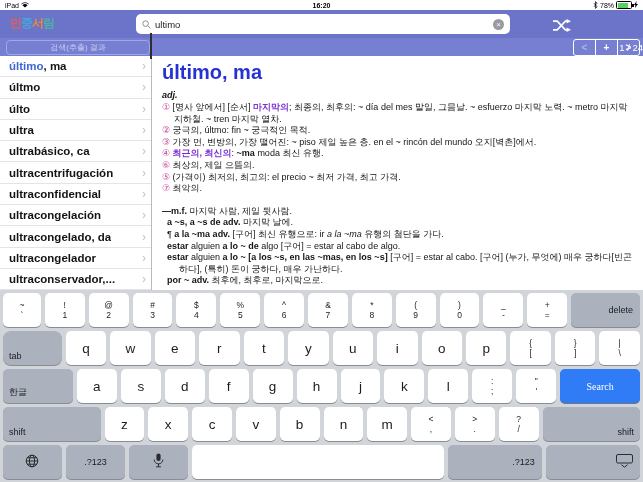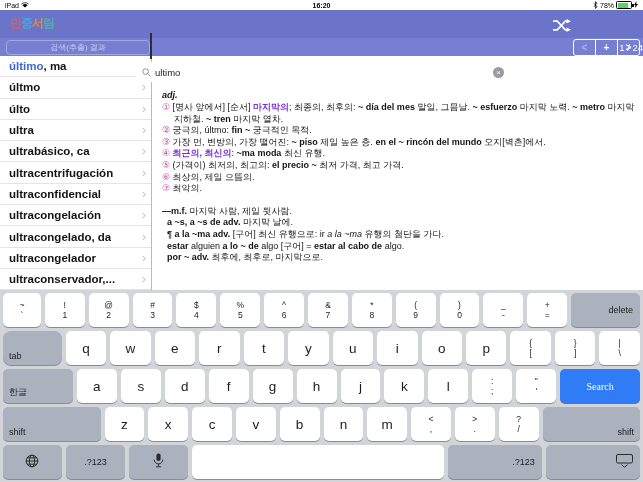--- a/index.html
+++ b/index.html
@@ -12,21 +12,21 @@
   .sb-left,.sb-right{display:flex;align-items:center;gap:2px;}
   .sb-time{position:absolute;left:0;right:0;text-align:center;font-weight:bold;}
   .battery{position:relative;width:14px;height:6px;border:1px solid #000;border-radius:1.5px;}
   .battery i{position:absolute;left:.5px;top:.5px;bottom:.5px;width:78%;background:#57d35f;}
   .battery:after{content:"";position:absolute;right:-2.5px;top:1.5px;width:1.5px;height:3px;background:#000;}
 
   
   .nav-bar{height:28px;background:#6b74c9;position:relative;}
   .app-logo{position:absolute;left:10px;top:5px;font-size:12px;font-weight:bold;letter-spacing:-1px;}
   .search-field{position:absolute;left:136px;top:4px;width:374px;height:20px;background:#fff;
-                border-radius:5px;display:flex;align-items:center;gap:4px;padding:0 6px;box-sizing:border-box;margin-top:48px;}
+                border-radius:5px;display:flex;align-items:center;gap:4px;padding:0 6px;box-sizing:border-box;}
   .search-input{flex:1;border:none;outline:none;background:transparent;font-size:9.5px;color:#222;
                 font-family:"Liberation Sans","DejaVu Sans",sans-serif;padding:0;}
   .clear-btn{width:11px;height:11px;border-radius:50%;background:#9a9aa2;color:#fff;font-size:8px;
              line-height:11px;text-align:center;flex:none;}
   .shuffle{position:absolute;left:552px;top:8px;}
 
   
   .toolbar{height:18px;background:#767fd1;position:relative;}
   .results-btn{position:absolute;left:6px;top:2px;width:142px;height:13px;border:1px solid #a0a7e2;
                border-radius:4px;color:#c9cdf2;font-size:8px;display:flex;align-items:center;justify-content:center;}
@@ -49,21 +49,21 @@
 
   .content{flex:1;padding:2px 8px 0 10px;overflow:hidden;background:#fff;}
   .headword{color:#2633d0;font-size:20px;font-weight:bold;margin:3px 0 6px;}
   .pos{font-size:9px;font-weight:bold;font-style:italic;color:#111;margin-bottom:2px;}
   .sense-line,.idiom-line{font-size:9px;line-height:11.6px;color:#141414;
                           padding-left:12px;text-indent:-12px;}
   .idioms{margin-top:11px;}
   .idiom-line.indent{margin-left:5px;}
   .sg-n{color:#c9439e;}
   .sg-hl{color:#7a2fd0;font-weight:bold;}
-  .sg-b{font-weight:bold;}
+  .sg-b{font-weight:normal;}
   .sg-i{font-style:italic;}
   .sg-bi{font-weight:bold;}
 
   
   .keyboard{position:absolute;left:0;right:0;bottom:0;height:192px;background:#d1d4d9;
             padding:3px;box-sizing:border-box;}
   .kb-row{display:flex;gap:4px;height:34px;margin-bottom:4px;}
   .kb-row:last-child{margin-bottom:0;}
   .key{background:#fff;border-radius:5px;box-shadow:0 1px 0 #898c92;display:flex;
        align-items:center;justify-content:center;font-size:13.5px;color:#1c1c1e;min-width:0;}
@@ -193,29 +193,30 @@
         </div>
     </div>
     <div class="content">
       <div class="headword">último, ma</div>
       <div class="pos">adj.</div>
       <div>
           <div class="sense-line"><span class="sg-n">① </span><span>[명사 앞에서] [순서] </span><span class="sg-hl">마지막의</span><span>; 최종의, 최후의: </span><span class="sg-b">~ día del mes</span><span> 말일, 그믐날. </span><span class="sg-b">~ esfuerzo</span><span> 마지막 노력. </span><span class="sg-b">~ metro</span><span> 마지막 지하철. </span><span class="sg-b">~ tren</span><span> 마지막 열차.</span></div>
           <div class="sense-line"><span class="sg-n">② </span><span>궁극의, últmo: </span><span class="sg-b">fin ~</span><span> 궁극적인 목적.</span></div>
           <div class="sense-line"><span class="sg-n">③ </span><span>가장 먼, 변방의, 가장 떨어진: </span><span class="sg-b">~ piso</span><span> 제일 높은 층. </span><span class="sg-b">en el ~ rincón del mundo</span><span> 오지[벽촌]에서.</span></div>
           <div class="sense-line"><span class="sg-n">④ </span><span class="sg-hl">최근의, 최신의</span><span>: </span><span class="sg-bi">~ma</span><span class="sg-b"> moda</span><span> 최신 유행.</span></div>
+          <div class="sense-line"><span class="sg-n">⑥ </span><span>최상의, 제일 으뜸의.</span></div>
           <div class="sense-line"><span class="sg-n">⑤ </span><span>(가격이) 최저의, 최고의: </span><span class="sg-b">el precio ~</span><span> 최저 가격, 최고 가격.</span></div>
-          <div class="sense-line"><span class="sg-n">⑥ </span><span>최상의, 제일 으뜸의.</span></div>
           <div class="sense-line"><span class="sg-n">⑦ </span><span>최악의.</span></div>
         </div>
       <div class="idioms">
           <div class="idiom-line"><span class="sg-bi">—m.f.</span><span> 마지막 사람, 제일 뒷사람.</span></div>
           <div class="idiom-line indent"><span class="sg-bi">a ~s, a ~s de adv.</span><span> 마지막 날에.</span></div>
           <div class="idiom-line indent"><span class="sg-b">¶ </span><span class="sg-bi">a la ~ma adv.</span><span> [구어] 최신 유행으로: ir </span><span class="sg-i">a la ~ma</span><span> 유행의 첨단을 가다.</span></div>
           <div class="idiom-line indent"><span class="sg-bi">estar</span><span> alguien </span><span class="sg-bi">a lo ~ de</span><span> algo  [구어] = </span><span class="sg-b">estar al cabo de</span><span> algo.</span></div>
+          <div class="idiom-line indent"><span class="sg-bi">estar</span><span> alguien </span><span class="sg-bi">a lo ~ [a los ~s, en las ~mas, en los ~s]</span><span>  [구어] = </span><span class="sg-b">estar al cabo.</span><span> [구어] </span><span class="sg-b">(누가, 무엇에) 매우 궁하다[빈곤하다], (특히) 돈이 궁하다, 매우 가난하다.</span></div>
           <div class="idiom-line indent"><span class="sg-bi">por ~  adv.</span><span> 최후에, 최후로, 마지막으로.</span></div>
         </div>
     </div>
   </div>
 
   <div class="keyboard">
     <div>
         <div class="kb-row">
           <div class="key dual" style="flex: 0.95 1 0%;">
             <span>~</span>

